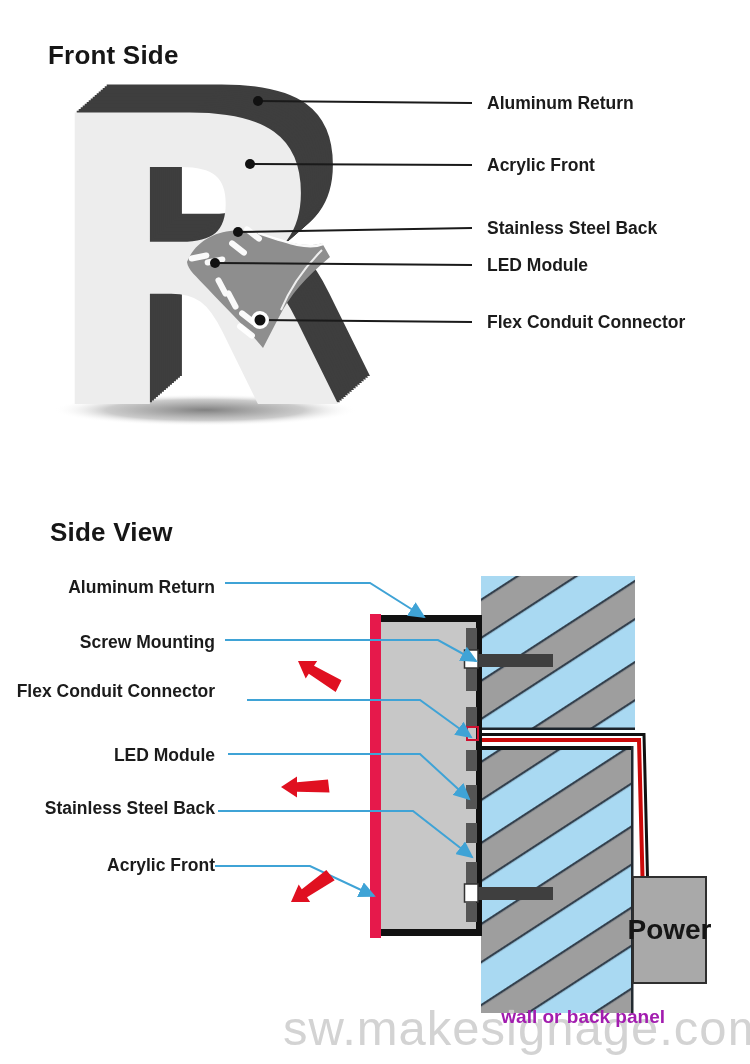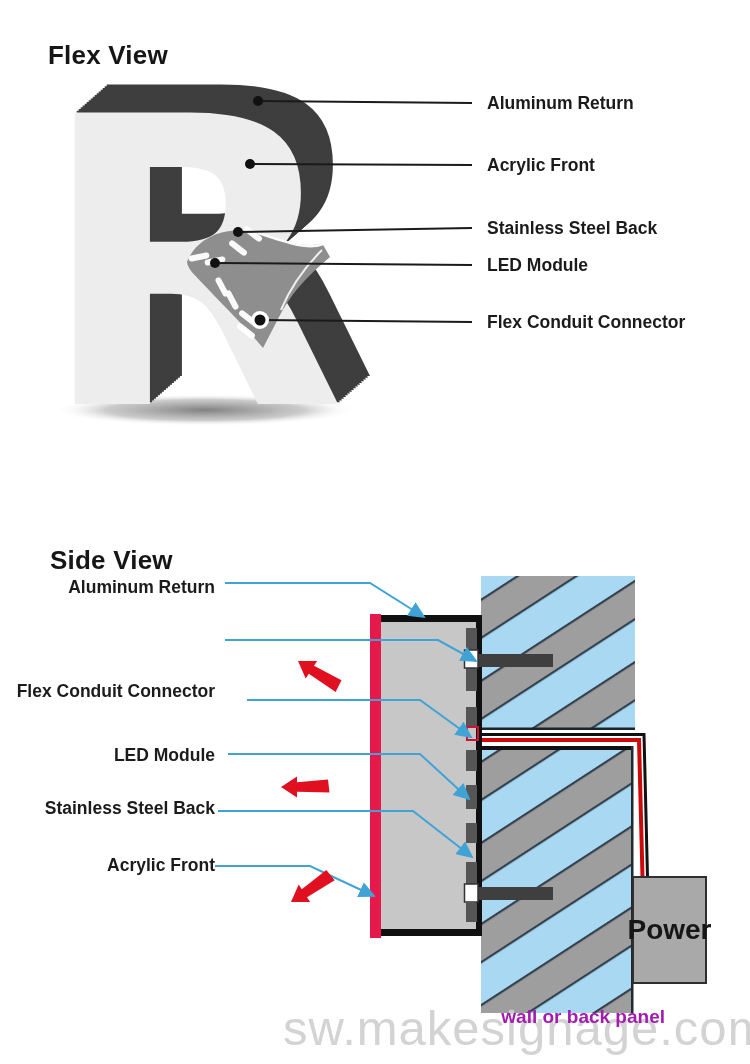--- a/index.html
+++ b/index.html
@@ -182,30 +182,31 @@
       <g>
         <use xlink:href="#redArrow" href="#redArrow" transform="translate(298,661) rotate(33)"></use>
         <use xlink:href="#redArrow" href="#redArrow" transform="translate(281,787)"></use>
         <use xlink:href="#redArrow" href="#redArrow" transform="translate(291,902) rotate(-33)"></use>
       </g>
     </g>
   </svg>
 
   <div id="watermark">sw.makesignage.com</div>
 
-  <div class="vtitle" style="left:48px;top:40px;">Flex View</div>
-  <div class="vtitle" style="left:50px;top:517px;margin-top:28px;">Side View</div>
+  <div class="vtitle" style="left:48px;top:40px;">Front Side</div>
+  <div class="vtitle" style="left:50px;top:517px;">Side View</div>
 
   <div class="flabel" style="top:91px;">Aluminum Return</div>
   <div class="flabel" style="top:153px;">Acrylic Front</div>
   <div class="flabel" style="top:216px;">Stainless Steel Back</div>
   <div class="flabel" style="top:253px;">LED Module</div>
   <div class="flabel" style="top:310px;">Flex Conduit Connector</div>
 
   <div class="slabel" style="top:575px;">Aluminum Return</div>
+  <div class="slabel" style="top:630px;">Screw Mounting</div>
   <div class="slabel" style="top:679px;">Flex Conduit Connector</div>
   <div class="slabel" style="top:743px;">LED Module</div>
   <div class="slabel" style="top:796px;">Stainless Steel Back</div>
   <div class="slabel" style="top:853px;">Acrylic Front</div>
 
   <div id="power-box-label">Power</div>
   <div id="wall-label">wall or back panel</div>
 
 </div>
 

